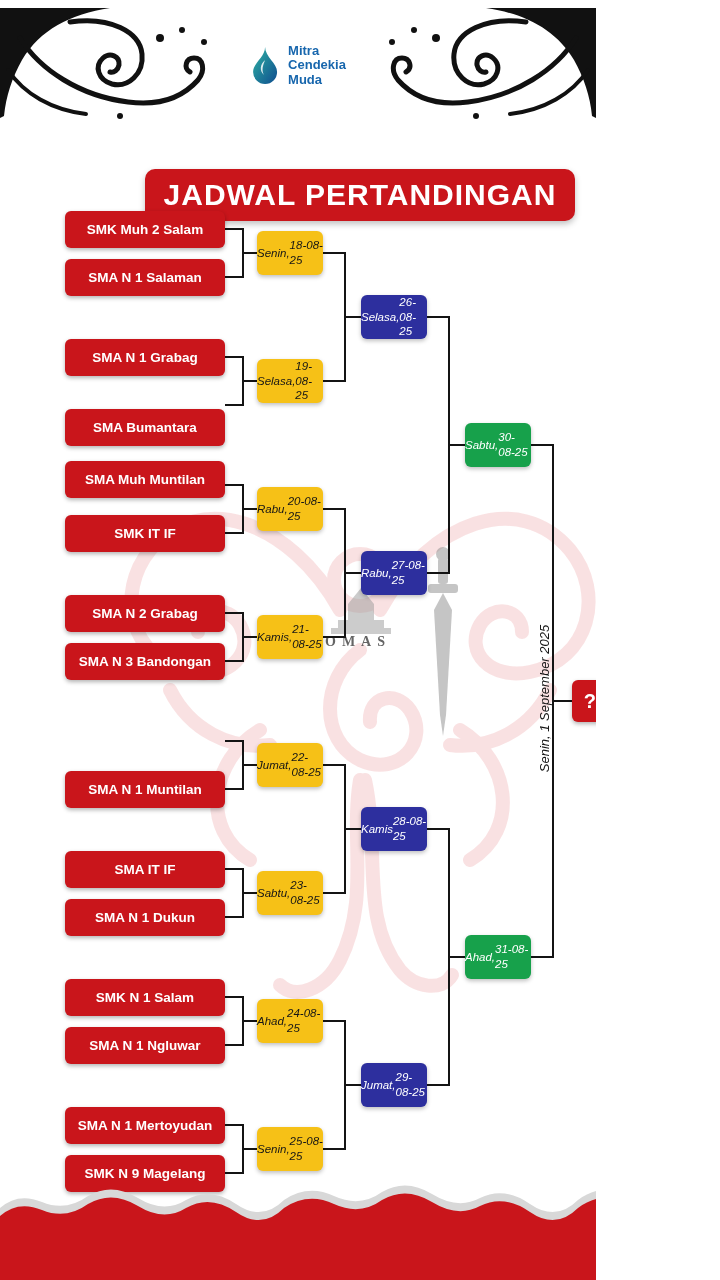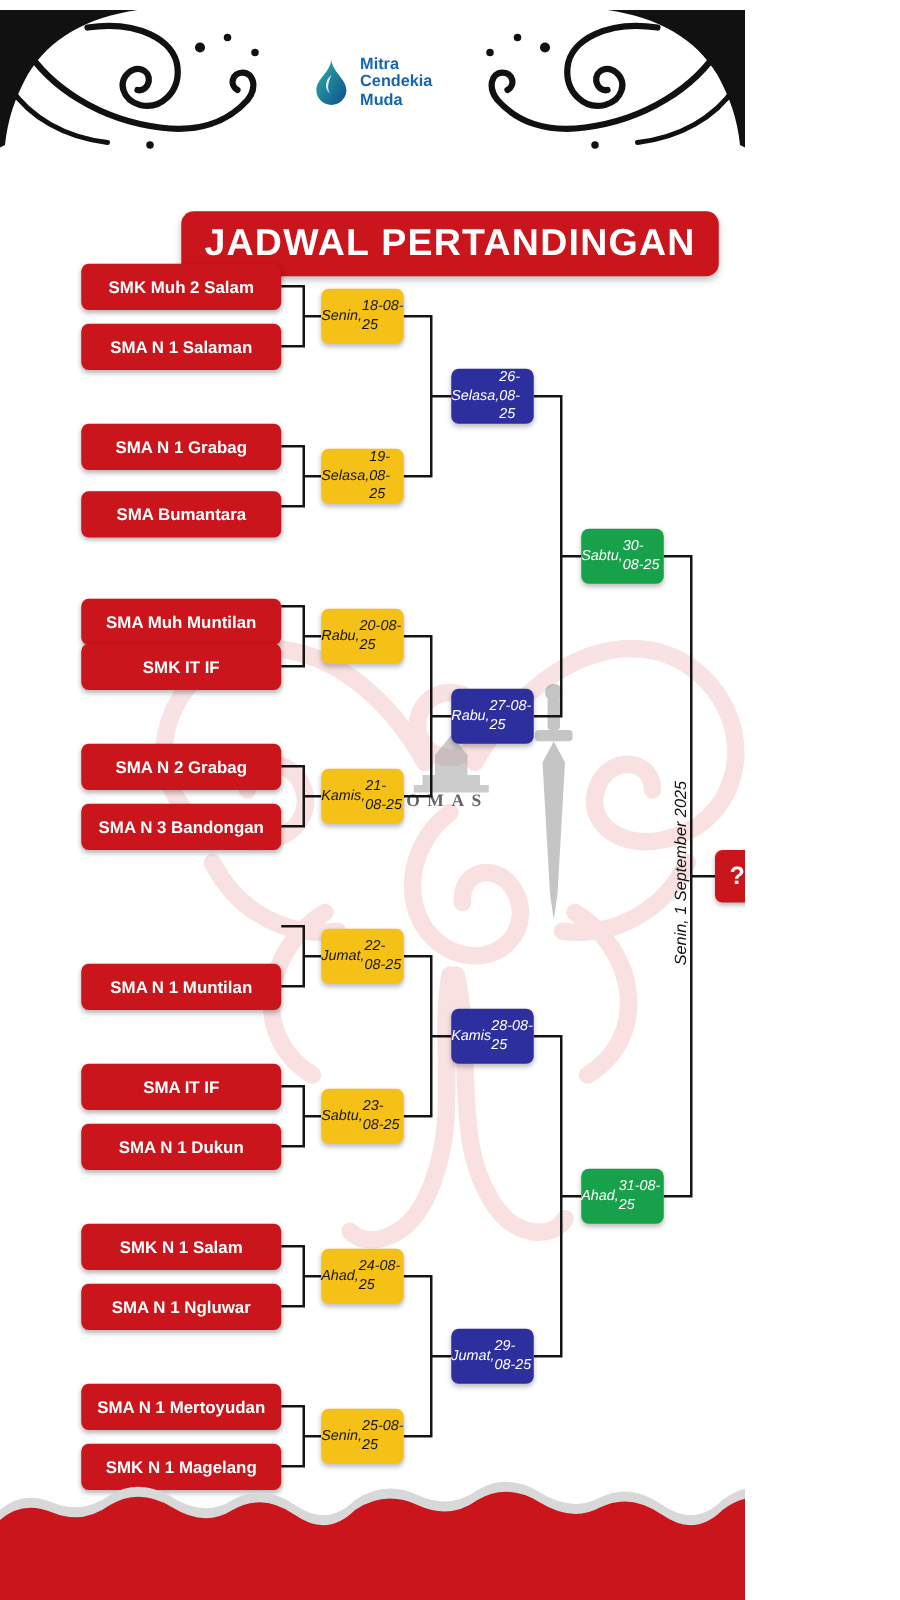--- a/index.html
+++ b/index.html
@@ -158,32 +158,32 @@
       <path d="M323 1021 H345 V1149 H323 M345 1085 H361"></path>
       <path d="M427 317 H449 V573 H427 M449 445 H465"></path>
       <path d="M427 829 H449 V1085 H427 M449 957 H465"></path>
       <path d="M531 445 H553 V957 H531 M553 701 H572"></path>
     </g>
   </svg>
 
   <div class="team-box" style="top:211px">SMK Muh 2 Salam</div>
   <div class="team-box" style="top:259px">SMA N 1 Salaman</div>
   <div class="team-box" style="top:339px">SMA N 1 Grabag</div>
-  <div class="team-box" style="top:393px">SMA Bumantara</div>
-  <div class="team-box" style="top:479px">SMA Muh Muntilan</div>
+  <div class="team-box" style="top:409px">SMA Bumantara</div>
+  <div class="team-box" style="top:461px">SMA Muh Muntilan</div>
   <div class="team-box" style="top:515px">SMK IT IF</div>
   <div class="team-box" style="top:595px">SMA N 2 Grabag</div>
   <div class="team-box" style="top:643px">SMA N 3 Bandongan</div>
   <div class="team-box" style="top:771px">SMA N 1 Muntilan</div>
   <div class="team-box" style="top:851px">SMA IT IF</div>
   <div class="team-box" style="top:899px">SMA N 1 Dukun</div>
   <div class="team-box" style="top:979px">SMK N 1 Salam</div>
   <div class="team-box" style="top:1027px">SMA N 1 Ngluwar</div>
   <div class="team-box" style="top:1107px">SMA N 1 Mertoyudan</div>
-  <div class="team-box" style="top:1155px">SMK N 1 Magelang</div>
+  <div class="team-box" style="top:1155px">SMK N 9 Magelang</div>
 
   <div class="date-box r1" style="top:231px">
     <span>Senin,</span>
     <span>18-08-25</span>
   </div>
   <div class="date-box r1" style="top:359px">
     <span>Selasa,</span>
     <span>19-08-25</span>
   </div>
   <div class="date-box r1" style="top:487px">

